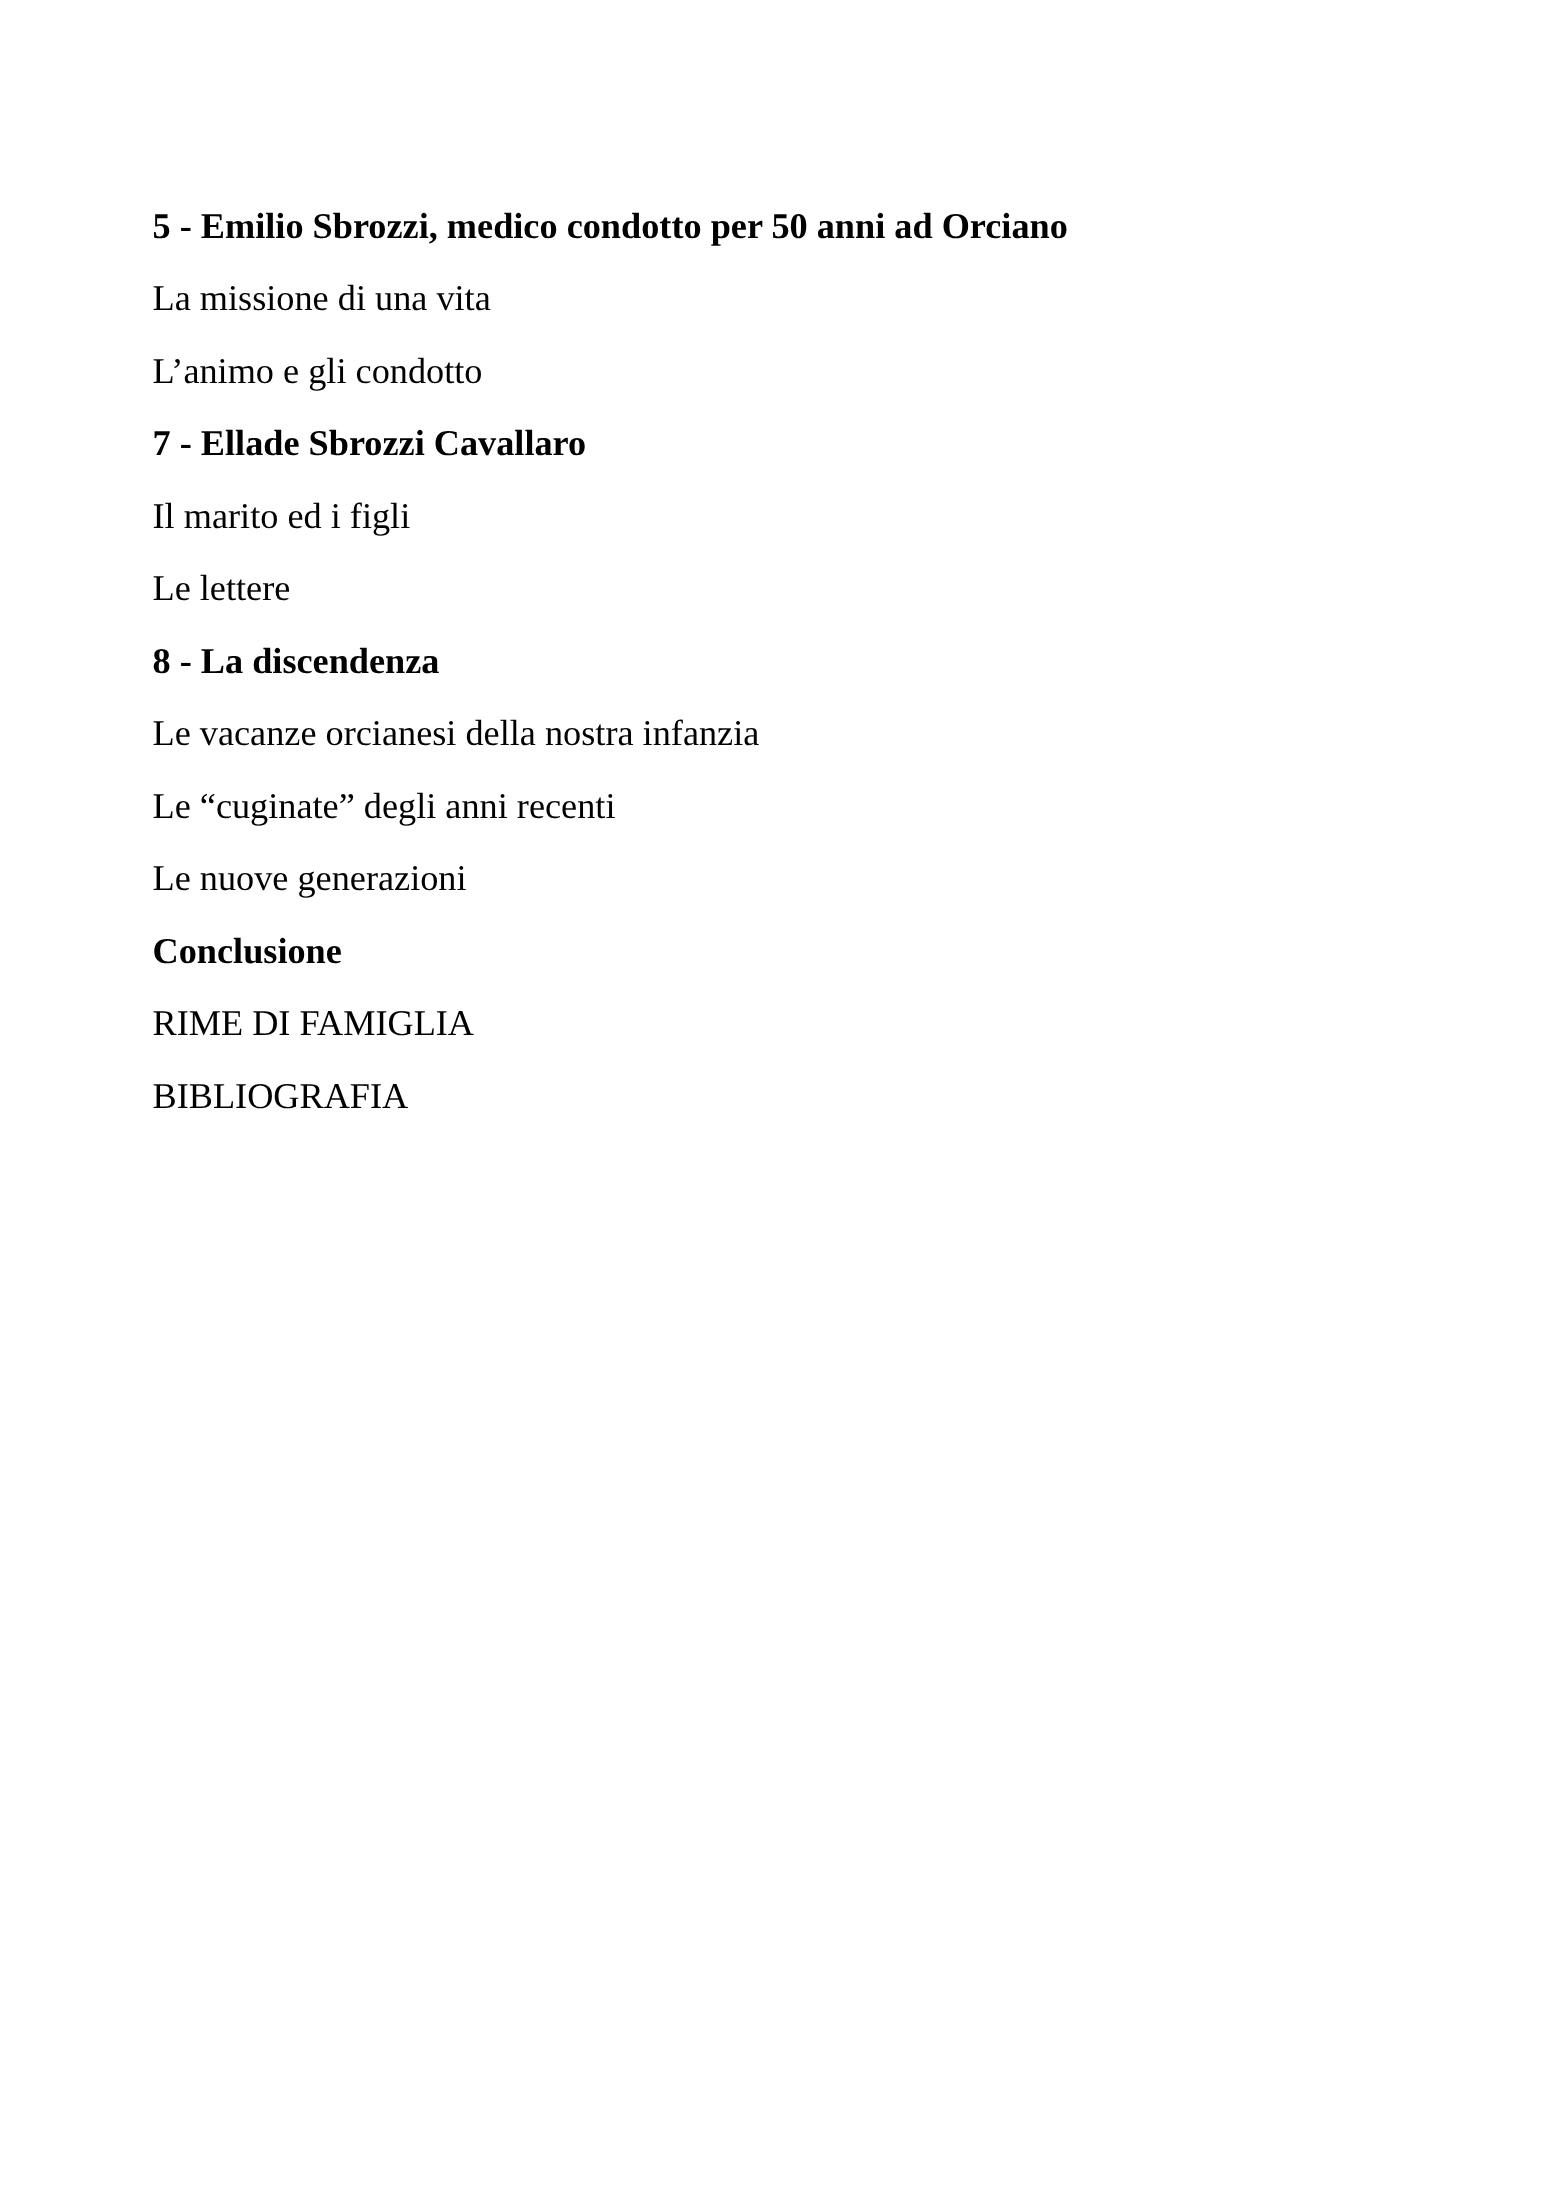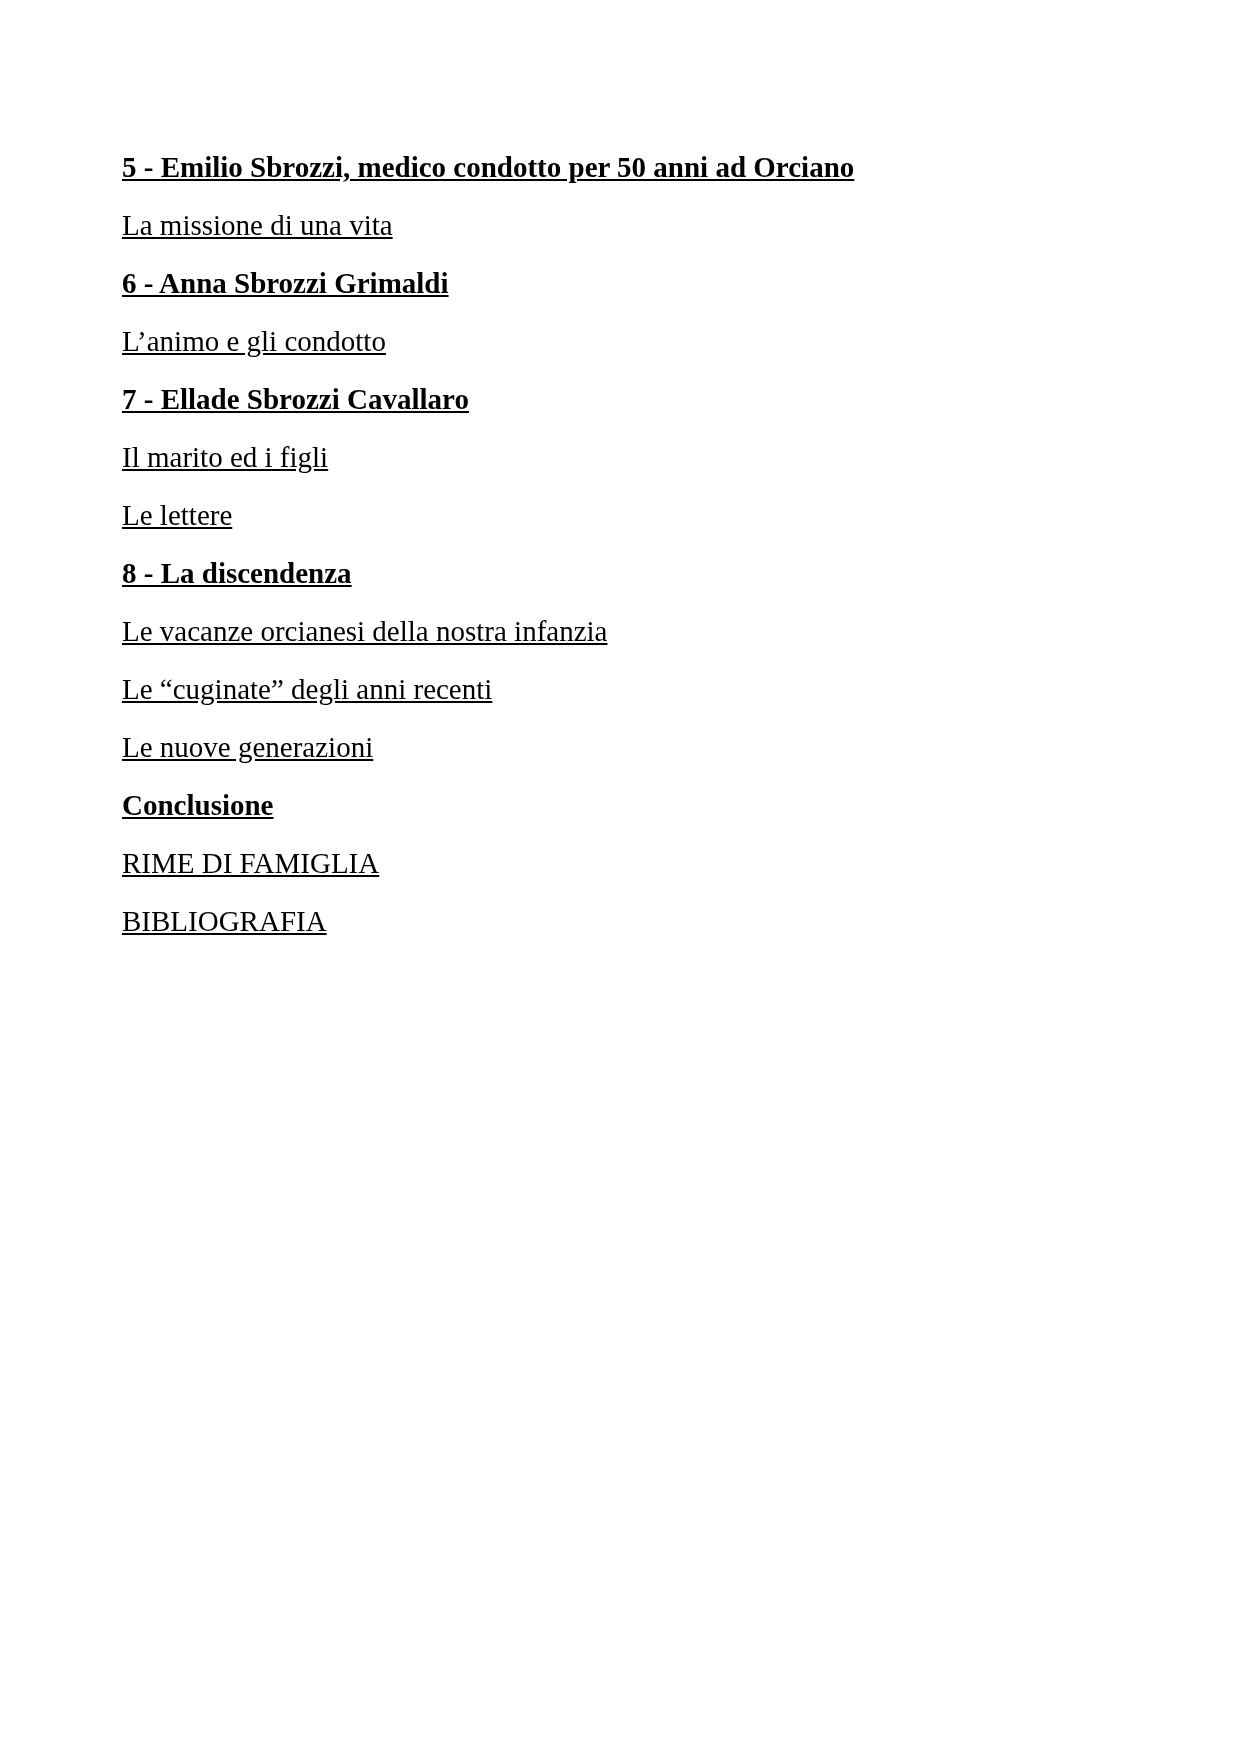--- a/index.html
+++ b/index.html
@@ -11,42 +11,40 @@
       width: 1240px;
       height: 1754px;
       position: relative;
       overflow: hidden;
       font-family: "Liberation Serif", "DejaVu Serif", serif;
       color: #000000;
     }
     .page {
       position: absolute;
       left: 122px;
-      top: 138px;
+      top: 152px;
       width: 1000px;
-      text-decoration: underline;
     }
     .toc-line {
       font-size: 29px;
       line-height: 58px;
       height: 58px;
       white-space: nowrap;
       margin: 0;
     }
     .toc-line.bold {
       font-weight: bold;
     }
   </style>
 </head>
 <body>
 
 <div class="page">
   <p class="toc-line bold">5 - Emilio Sbrozzi, medico condotto per 50 anni ad Orciano</p>
   <p class="toc-line">La missione di una vita</p>
-  <p class="toc-line bold">6 - Anna Sbrozzi Grimaldi</p>
   <p class="toc-line">L’animo e gli condotto</p>
   <p class="toc-line bold">7 - Ellade Sbrozzi Cavallaro</p>
   <p class="toc-line">Il marito ed i figli</p>
   <p class="toc-line">Le lettere</p>
   <p class="toc-line bold">8 - La discendenza</p>
   <p class="toc-line">Le vacanze orcianesi della nostra infanzia</p>
   <p class="toc-line">Le “cuginate” degli anni recenti</p>
   <p class="toc-line">Le nuove generazioni</p>
   <p class="toc-line bold">Conclusione</p>
   <p class="toc-line">RIME DI FAMIGLIA</p>

